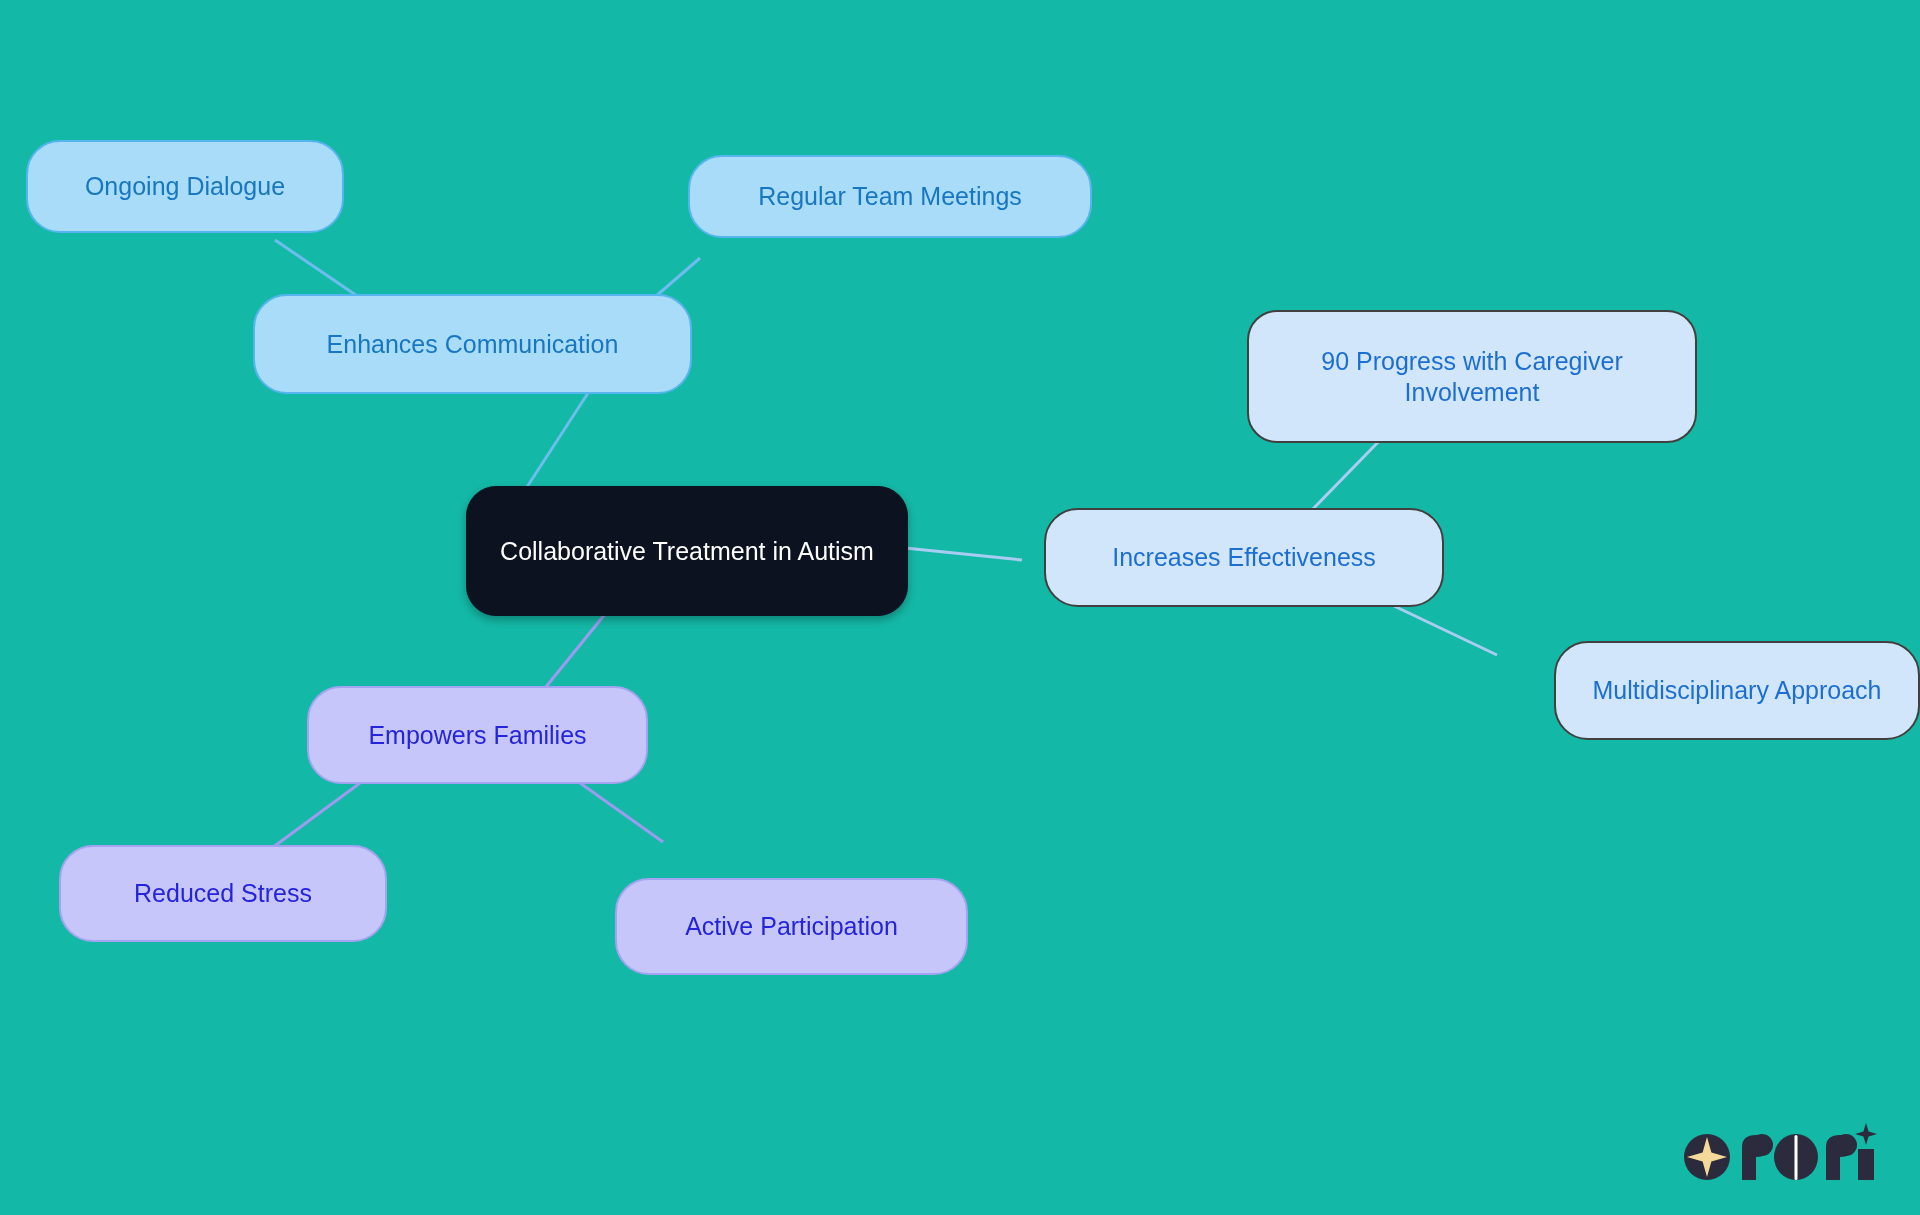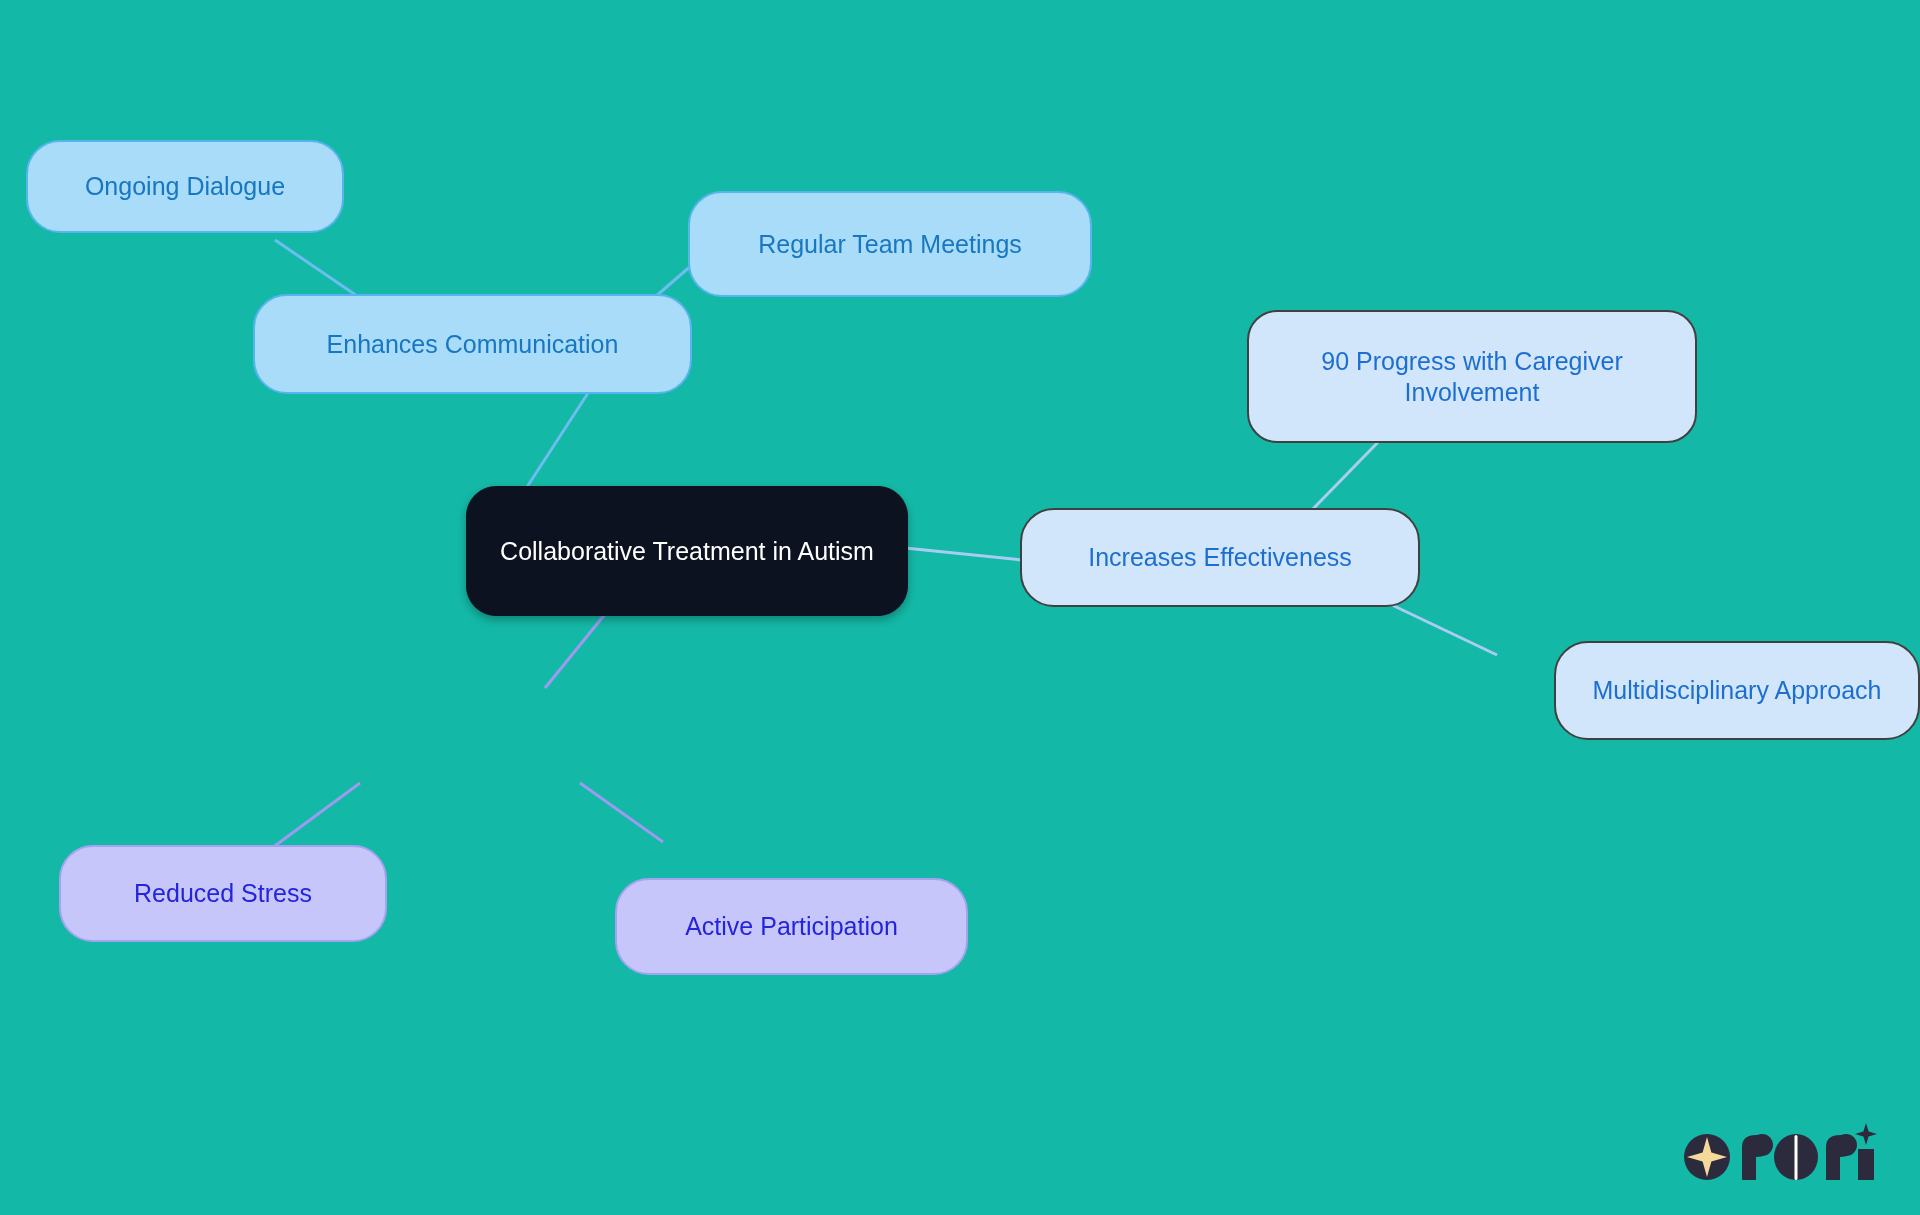--- a/index.html
+++ b/index.html
@@ -105,44 +105,47 @@
 
     <line x1="610" y1="608" x2="545" y2="688" stroke="#9b9bf0" stroke-width="3"></line>
     <line x1="360" y1="783" x2="272" y2="848" stroke="#9b9bf0" stroke-width="3"></line>
     <line x1="580" y1="783" x2="663" y2="842" stroke="#9b9bf0" stroke-width="3"></line>
   </svg>
 
   <div class="node sky" style="left:26px; top:140px; width:318px; height:93px;">
     <span>Ongoing Dialogue</span>
   </div>
 
-  <div class="node sky" style="left:688px; top:155px; width:404px; height:106px;margin-top:36px;">
+  <div class="node sky" style="left:688px; top:155px; width:404px; height:83px;">
     <span>Regular Team Meetings</span>
   </div>
 
   <div class="node root" style="left:466px; top:486px; width:442px; height:130px;">
     <span>Collaborative Treatment in Autism</span>
   </div>
 
   <div class="node sky" style="left:253px; top:294px; width:439px; height:100px;">
     <span>Enhances Communication</span>
   </div>
 
   <div class="node paleblue" style="left:1247px; top:310px; width:450px; height:133px; border-radius:30px;">
     <span>90 Progress with Caregiver Involvement</span>
   </div>
 
-  <div class="node paleblue" style="left:1020px; top:508px; width:400px; height:99px;">
+  <div class="node paleblue" style="left:1044px; top:508px; width:400px; height:99px;">
     <span>Increases Effectiveness</span>
   </div>
 
   <div class="node paleblue" style="left:1554px; top:641px; width:366px; height:99px;">
     <span>Multidisciplinary Approach</span>
   </div>
 
+  <div class="node lavender" style="left:307px; top:686px; width:341px; height:98px;">
+    <span>Empowers Families</span>
+  </div>
 
   <div class="node lavender" style="left:59px; top:845px; width:328px; height:97px;">
     <span>Reduced Stress</span>
   </div>
 
   <div class="node lavender" style="left:615px; top:878px; width:353px; height:97px;">
     <span>Active Participation</span>
   </div>
 
   <div id="logo">

